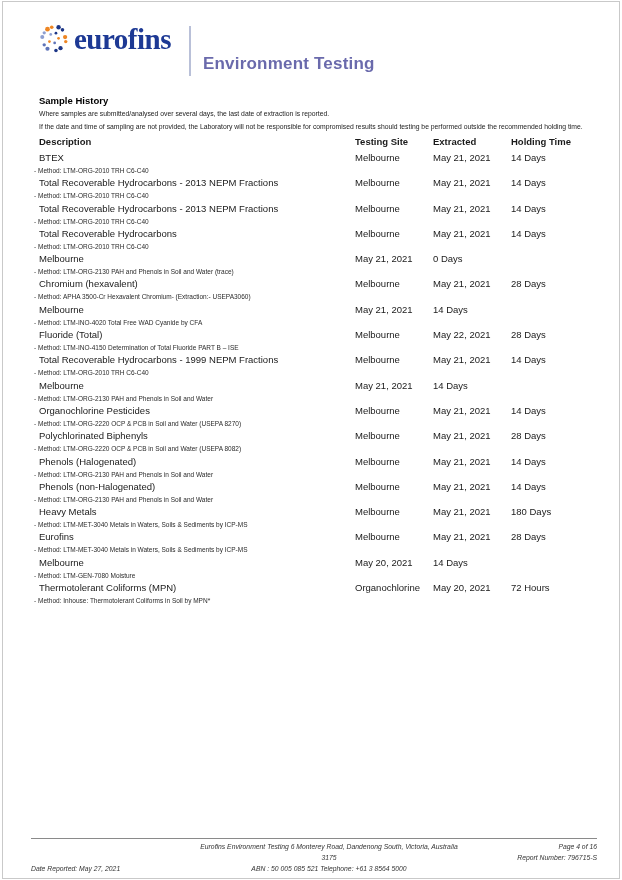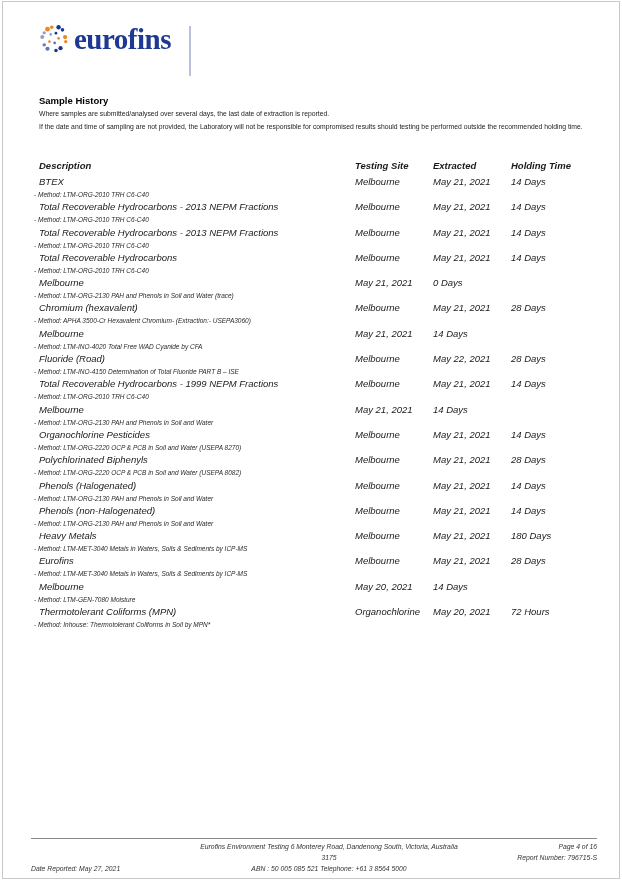--- a/index.html
+++ b/index.html
@@ -17,21 +17,21 @@
   .logo-icon{width:30px;height:30px;margin-top:4px;}
   .brand{font-size:29px;font-weight:700;color:#1d3994;letter-spacing:-0.5px;margin-left:5px;line-height:30px;margin-top:2px;}
   .logo-sep{position:absolute;left:186px;top:24px;width:2px;height:50px;background:#b9c0d8;}
   .division{position:absolute;left:200px;top:52px;font-size:17px;font-weight:700;color:#6a6aac;letter-spacing:0.2px;}
   
   .section-title{position:absolute;left:36px;top:93px;font-size:9.5px;font-weight:700;color:#000;}
   .note{position:absolute;left:36px;font-size:6.8px;color:#222;}
   .note1{top:108px;}
   .note2{top:121px;}
   
-  .table{position:absolute;left:36px;top:158px;width:556px;font-style:italic;}
+  .table{position:absolute;left:36px;top:134px;width:556px;}
   .t-grid{display:grid;grid-template-columns:316px 78px 78px 1fr;}
   .t-head{font-size:9.5px;font-weight:700;height:16px;}
   .row-main{font-size:9.5px;height:15px;align-items:flex-start;}
   .row-main > div{white-space:nowrap;overflow:hidden;}
   .row-method{font-size:6.5px;color:#2a2a2a;height:10.3px;margin-left:-5px;white-space:nowrap;}
   
   .footer{
     position:absolute;left:28px;top:836px;width:566px;
     border-top:1.5px solid #8a8a8a;padding-top:2px;
     display:grid;grid-template-columns:165px 1fr 135px;
@@ -63,20 +63,21 @@
         <circle cx="8" cy="13.5" r="2.5" fill="#8e9fd1"></circle>
       <circle cx="18" cy="16" r="2.1" fill="#8e9fd1"></circle>
         <circle cx="26" cy="14" r="2.1" fill="#1c3687"></circle>
       <circle cx="30" cy="22" r="2.1" fill="#ee8623"></circle>
         <circle cx="24" cy="29" r="2.1" fill="#5f74b8"></circle>
       <circle cx="16" cy="27" r="2.1" fill="#ee8623"></circle>
     </svg>
     <div class="brand">eurofins</div>
   </div>
   <div class="logo-sep"></div>
+  <div class="division">Environment Testing</div>
 
   <div class="section-title">Sample History</div>
   <div class="note note1">Where samples are submitted/analysed over several days, the last date of extraction is reported.</div>
   <div class="note note2">If the date and time of sampling are not provided, the Laboratory will not be responsible for compromised results should testing be performed outside the recommended holding time.</div>
 
   <div class="table">
     <div class="t-grid t-head">
       <div>Description</div>
       <div>Testing Site</div>
       <div>Extracted</div>
@@ -146,21 +147,21 @@
       <div class="t-grid row-main">
         <div>Melbourne</div>
         <div>May 21, 2021</div>
         <div>14 Days</div>
       </div>
       <div class="row-method">- Method: LTM-INO-4020 Total Free WAD Cyanide by CFA</div>
     </div>
 
     <div>
       <div class="t-grid row-main">
-        <div>Fluoride (Road)</div>
+        <div>Fluoride (Total)</div>
         <div>Melbourne</div>
         <div>May 22, 2021</div>
         <div>28 Days</div>
       </div>
       <div class="row-method">- Method: LTM-INO-4150 Determination of Total Fluoride PART B – ISE</div>
     </div>
 
     <div>
       <div class="t-grid row-main">
         <div>Total Recoverable Hydrocarbons - 1999 NEPM Fractions</div>

